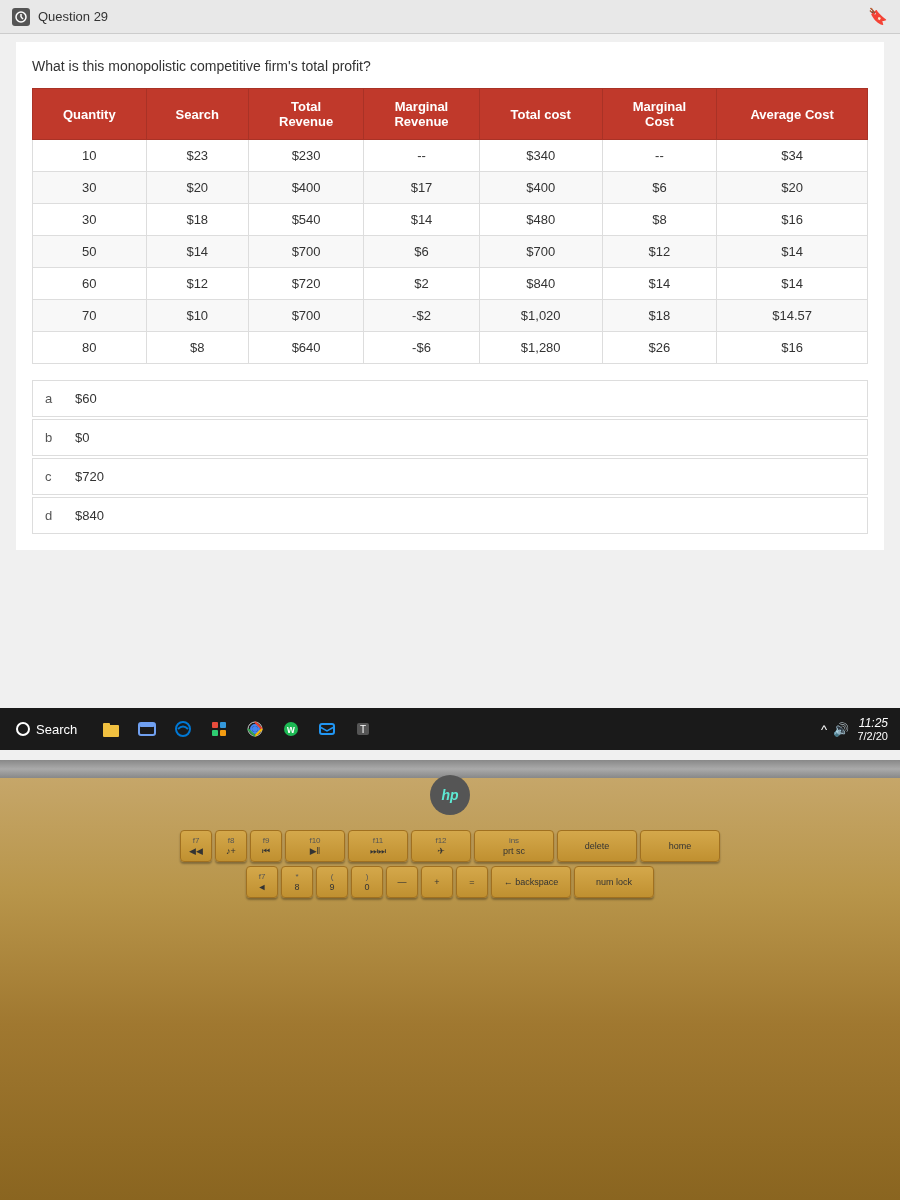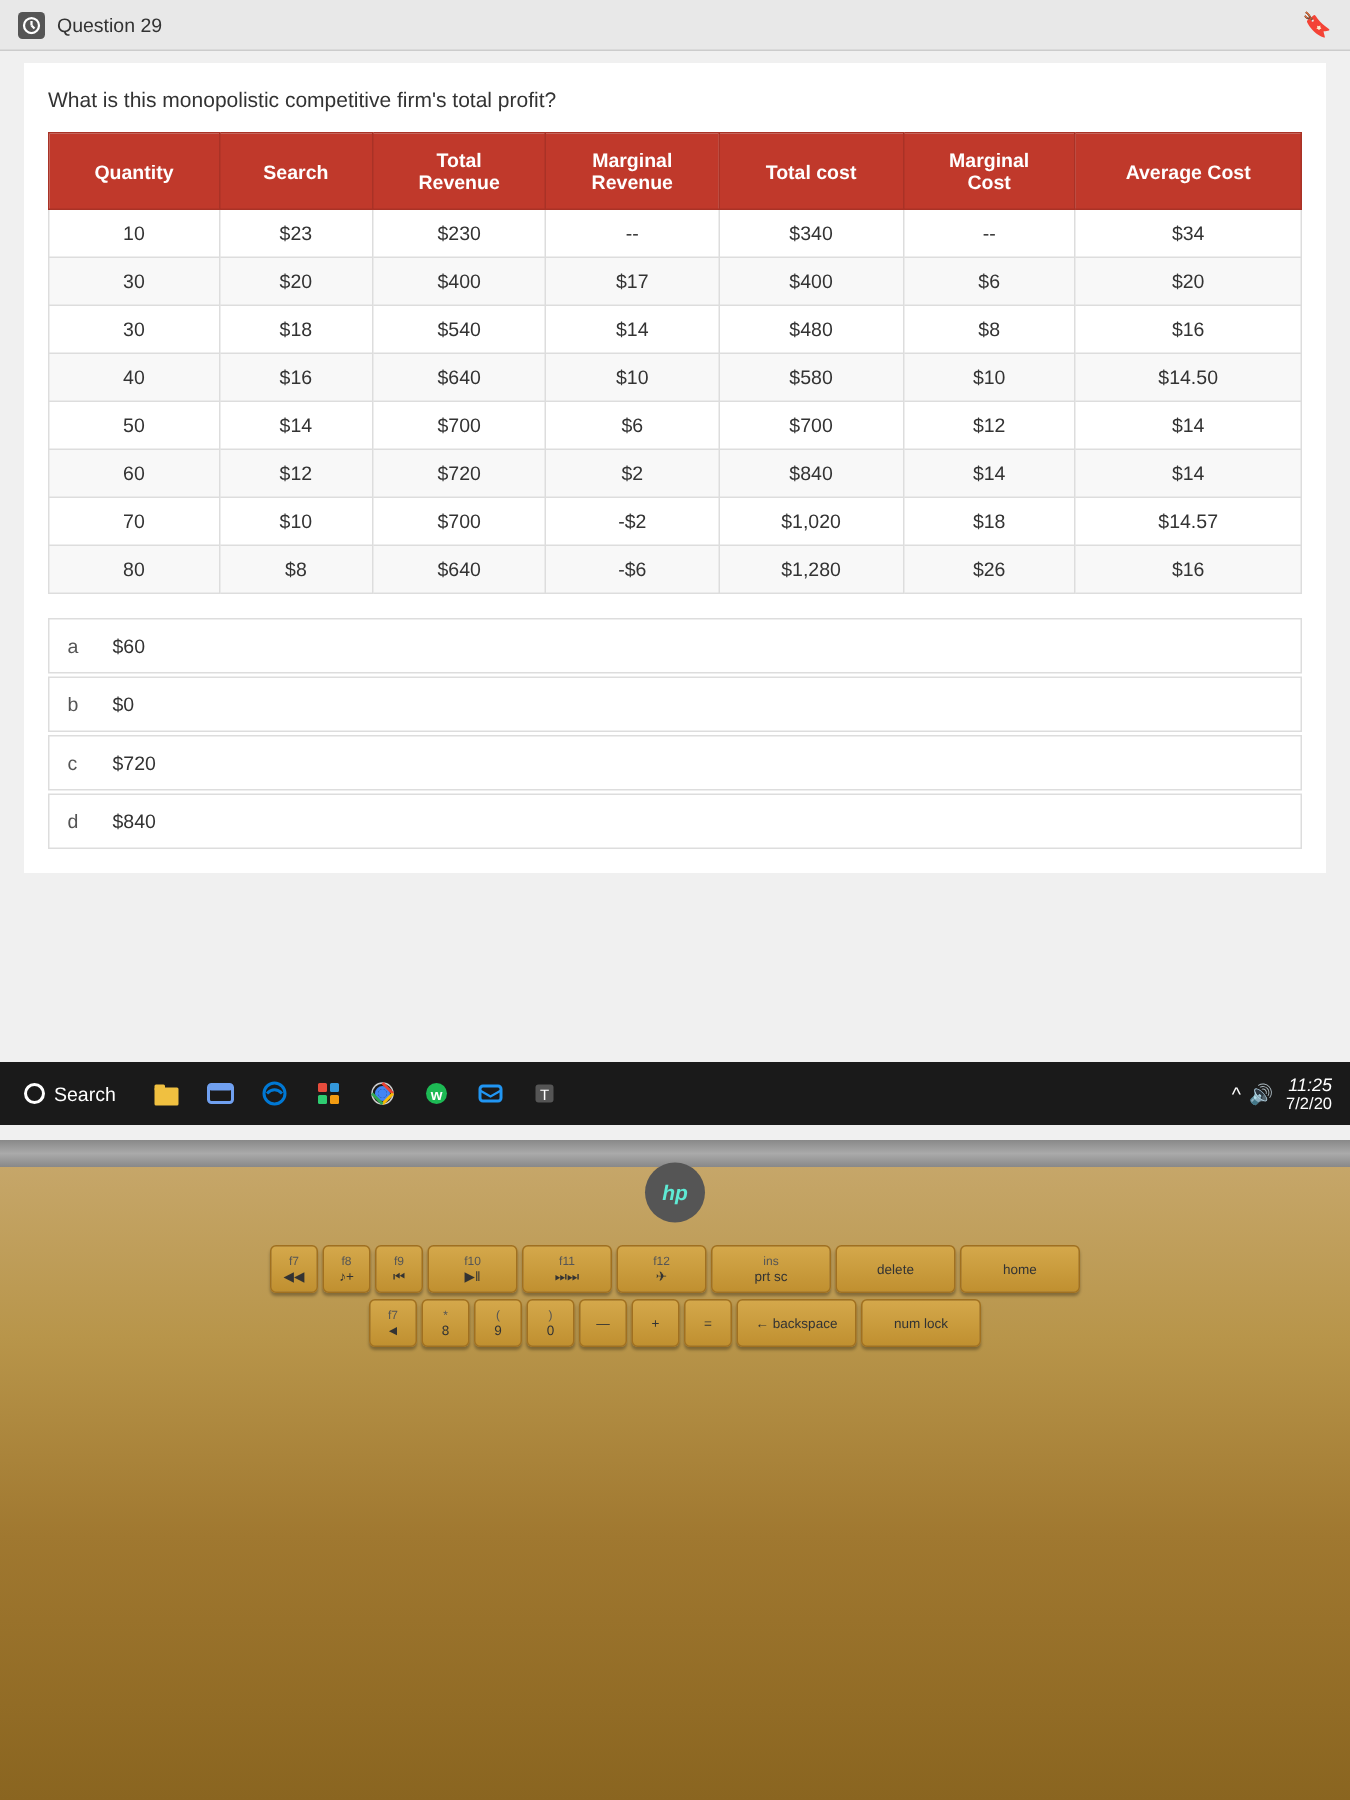--- a/index.html
+++ b/index.html
@@ -327,29 +327,20 @@
           <tr>
             <td class="qty-col">30</td>
             <td>$18</td>
             <td>$540</td>
             <td>$14</td>
             <td>$480</td>
             <td>$8</td>
             <td>$16</td>
           </tr>
           <tr>
-            <td class="qty-col">40</td>
-            <td>$16</td>
-            <td>$640</td>
-            <td>$10</td>
-            <td>$580</td>
-            <td>$10</td>
-            <td>$14.50</td>
-          </tr>
-          <tr>
             <td class="qty-col">50</td>
             <td>$14</td>
             <td>$700</td>
             <td>$6</td>
             <td>$700</td>
             <td>$12</td>
             <td>$14</td>
           </tr>
           <tr>
             <td class="qty-col">60</td>

